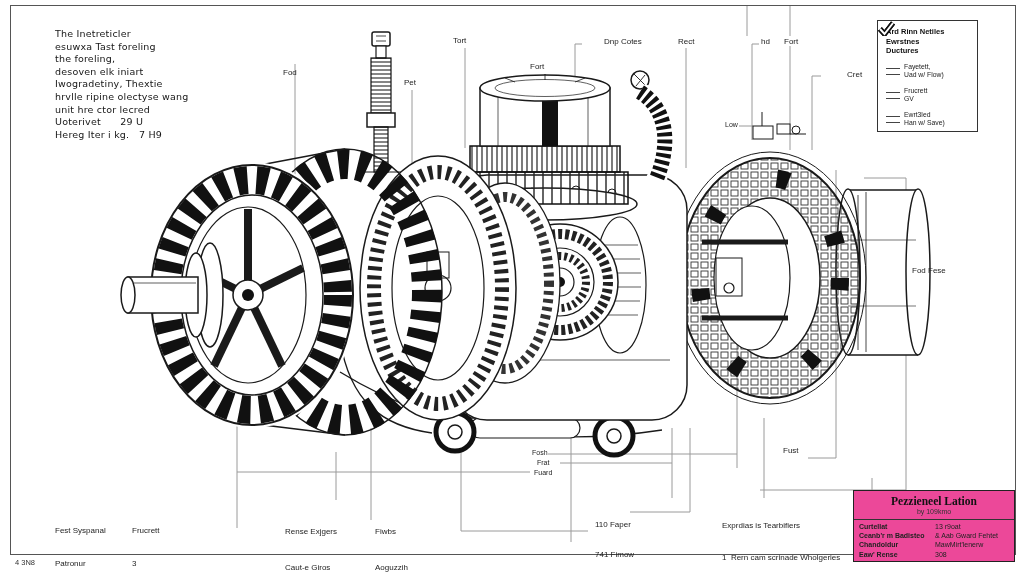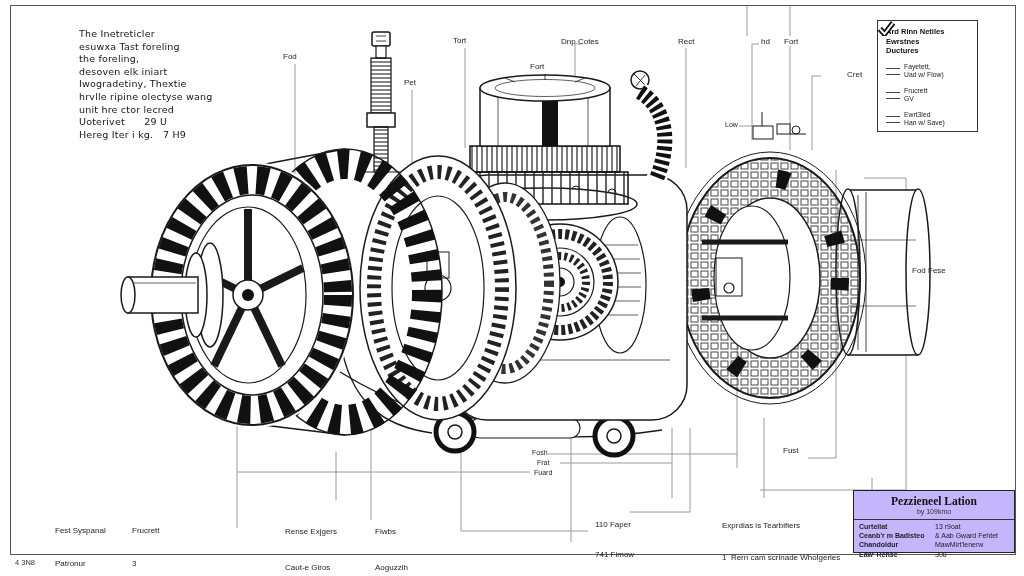--- a/index.html
+++ b/index.html
@@ -2,42 +2,42 @@
 <html><head>
 <meta charset="utf-8">
 <style>
   html,body{margin:0;padding:0;background:#fff;}
   #stage{position:relative;width:1024px;height:576px;background:#fff;overflow:hidden;
          font-family:"Liberation Sans",sans-serif;color:#1a1a1a;}
   #frame{position:absolute;left:10px;top:5px;width:1004px;height:548px;border:1px solid #555;}
   svg{position:absolute;left:0;top:0;}
 
   
-  #intro{position:absolute;left:55px;top:28px;margin-left:24px;}
+  #intro{position:absolute;left:55px;top:28px;}
   .note-line{white-space:pre;font:9.5px/12.6px "DejaVu Sans",sans-serif;color:#161616;letter-spacing:.2px;}
 
   
   .lbl{position:absolute;font:8px/9px "Liberation Sans",sans-serif;color:#222;white-space:nowrap;}
   .lbl-tiny{font-size:7px;}
 
   
   #checklist{position:absolute;left:877px;top:20px;width:101px;height:112px;border:1px solid #333;
              padding:6px 6px 0 8px;box-sizing:border-box;background:#fff;}
   .chk-head{font:bold 7.5px/9.5px "Liberation Sans",sans-serif;color:#111;}
   .chk-item{display:flex;align-items:center;gap:4px;margin-top:7px;}
   .chk-dashes{display:flex;flex-direction:column;gap:5px;}
   .chk-dash{width:14px;border-top:1px solid #444;}
   .chk-txt{font:6.8px/8.6px "Liberation Sans",sans-serif;color:#222;white-space:nowrap;}
 
   
   .bcol{position:absolute;font:8px/11px "Liberation Sans",sans-serif;color:#1d1d1d;white-space:pre;}
 
   
-  #titleblock{position:absolute;left:853px;top:490px;width:162px;height:63px;border:1.3px solid #222;
-              box-sizing:border-box;background:#c4b5fd;}
+  #titleblock{position:absolute;left:853px;top:490px;width:162px;height:72px;border:1.3px solid #222;
+              box-sizing:border-box;background:#ec4899;}
   #tb-title{text-align:center;font:bold 11.5px/14px "Liberation Serif",serif;margin-top:3px;color:#111;}
   #tb-sub{text-align:center;font:7px/8px "Liberation Sans",sans-serif;color:#333;}
   #tb-divider{border-top:1px solid #333;margin:3px 0 2px 0;}
   .tb-row{display:flex;padding:0 5px;font:7px/9.2px "Liberation Sans",sans-serif;color:#222;}
   .tb-label{width:76px;flex:none;font-weight:bold;}
   .tb-value{flex:1;}
 
   #corner-note{position:absolute;left:15px;top:559px;font:7.5px/8px "Liberation Sans",sans-serif;color:#333;}
 </style>
 </head>
@@ -228,25 +228,25 @@
     <div class="note-line">esuwxa Tast foreling</div>
     <div class="note-line">the foreling,</div>
     <div class="note-line">desoven elk iniart</div>
     <div class="note-line">Iwogradetiny, Thextie</div>
     <div class="note-line">hrvlle ripine olectyse wang</div>
     <div class="note-line">unit hre ctor lecred</div>
     <div class="note-line">Uoterivet      29 U</div>
     <div class="note-line">Hereg Iter i kg.   7 H9</div>
   </div>
 
-  <div class="lbl" style="left:283px;top:52px">Fod</div>
+  <div class="lbl" style="left:283px;top:68px">Fod</div>
   <div class="lbl" style="left:404px;top:78px">Pet</div>
   <div class="lbl" style="left:453px;top:36px">Tort</div>
   <div class="lbl" style="left:530px;top:62px">Fort</div>
-  <div class="lbl" style="left:561px;top:37px">Dnp Cotes</div>
+  <div class="lbl" style="left:604px;top:37px">Dnp Cotes</div>
   <div class="lbl" style="left:678px;top:37px">Rect</div>
   <div class="lbl" style="left:761px;top:37px">hd</div>
   <div class="lbl" style="left:784px;top:37px">Fort</div>
   <div class="lbl" style="left:847px;top:70px">Cret</div>
   <div class="lbl lbl-tiny" style="left:725px;top:120px">Low</div>
   <div class="lbl" style="left:912px;top:266px">Fod Fese</div>
   <div class="lbl" style="left:783px;top:446px">Fust</div>
   <div class="lbl lbl-tiny" style="left:532px;top:448px">Fosh</div>
   <div class="lbl lbl-tiny" style="left:537px;top:458px">Frat</div>
   <div class="lbl lbl-tiny" style="left:534px;top:468px">Fuard</div>

